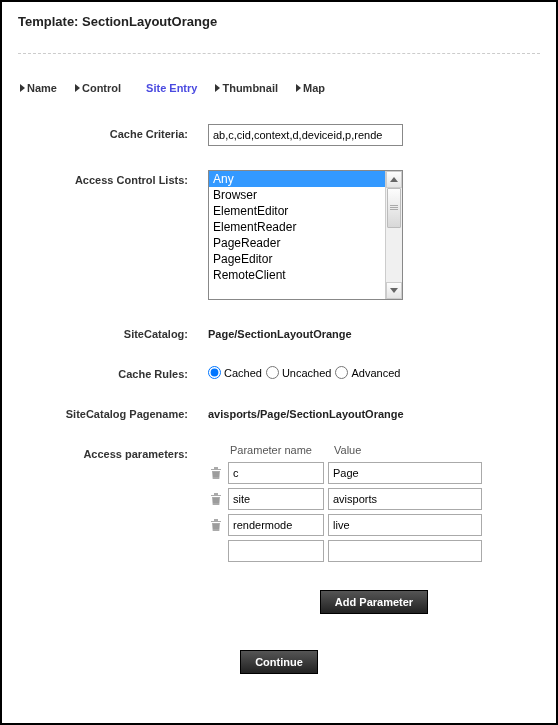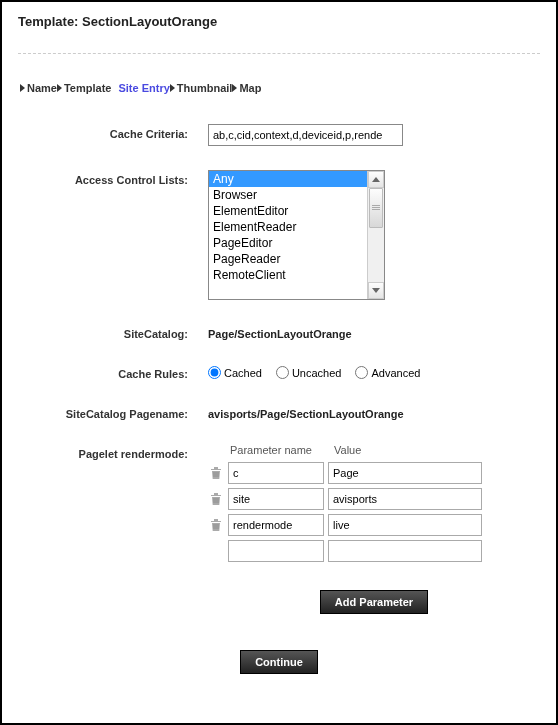--- a/index.html
+++ b/index.html
@@ -24,20 +24,21 @@
     color: #222;
     margin-bottom: 24px;
   }
   .divider {
     border: none;
     border-top: 1px dashed #ccc;
     margin: 6px 0 12px 0;
   }
   .tabs {
     display: flex;
+    gap: 18px;
     margin-bottom: 30px;
     padding-left: 2px;
     margin-top: 28px;
   }
   .tab {
     font-weight: bold;
     font-size: 11px;
     color: #333;
     cursor: pointer;
     display: flex;
@@ -70,21 +71,21 @@
   .form-control { flex: 1; }
   .text-input {
     width: 195px;
     height: 22px;
     border: 1px solid #888;
     padding: 0 4px;
     font-size: 11px;
     font-family: inherit;
   }
   .listbox-wrap {
-    width: 177px;
+    width: 195px;
     border: 1px solid #888;
     position: relative;
     background: #fff;
     display: flex;
   }
   .listbox {
     flex: 1;
     height: 128px;
     overflow: hidden;
     font-size: 12px;
@@ -124,21 +125,21 @@
   .sb-thumb { position:absolute; top:0; left:1px; right:1px; height:40px; background:linear-gradient(#fdfdfd,#d8d8d8); border:1px solid #bbb; border-radius:1px; display:flex;align-items:center;justify-content:center;}
   .sb-thumb .grip { width:8px; height:6px; background:repeating-linear-gradient(#aaa 0 1px, transparent 1px 2px);}
   .static-value {
     font-weight: bold;
     font-size: 11px;
     color: #222;
     padding-top: 4px;
   }
   .radio-group {
     display: flex;
-    gap: 14px;
+    gap: 4px;
     align-items: center;
     padding-top: 2px;
   }
   .radio-item { display: flex; align-items: center; gap: 3px; font-size: 11px; }
   .radio-item input { margin:0; }
   .params-table {
     margin-top: 0;
   }
   .params-header {
     display: flex;
@@ -193,21 +194,21 @@
   <div class="title">Template: SectionLayoutOrange</div>
   <hr class="divider">
 
   <div class="tabs" id="tabs">
       <div class="tab">
         <span class="arrow"></span>
         <span>Name</span>
       </div>
       <div class="tab">
         <span class="arrow"></span>
-        <span>Template</span>
+        <span>Control</span>
       </div>
       <div class="tab active">
         <span class="arrow"></span>
         <span>Site Entry</span>
       </div>
       <div class="tab">
         <span class="arrow"></span>
         <span>Thumbnail</span>
       </div>
       <div class="tab">
@@ -225,22 +226,22 @@
 
   <div class="form-row">
     <div class="form-label">Access Control Lists:</div>
     <div class="form-control">
       <div class="listbox-wrap">
         <div class="listbox" id="acl-list">
             <div class="opt selected">Any</div>
             <div class="opt">Browser</div>
             <div class="opt">ElementEditor</div>
             <div class="opt">ElementReader</div>
+            <div class="opt">PageReader</div>
             <div class="opt">PageEditor</div>
-            <div class="opt">PageReader</div>
             <div class="opt">RemoteClient</div>
           </div>
         <div class="scrollbar">
           <div class="sb-btn">
               <div class="tri-up"></div>
             </div>
           <div class="sb-track">
             <div class="sb-thumb">
                 <div class="grip"></div>
               </div>
@@ -281,21 +282,21 @@
   </div>
 
   <div class="form-row">
     <div class="form-label">SiteCatalog Pagename:</div>
     <div class="form-control">
       <div class="static-value">avisports/Page/SectionLayoutOrange</div>
     </div>
   </div>
 
   <div class="form-row">
-    <div class="form-label">Pagelet rendermode:</div>
+    <div class="form-label">Access parameters:</div>
     <div class="form-control">
       <div class="params-table">
         <div class="params-header">
           <div class="col-trash"></div>
           <div class="col-name">Parameter name</div>
           <div class="col-value">Value</div>
         </div>
         <div id="param-rows">
             <div class="param-row">
               <div class="trash">

